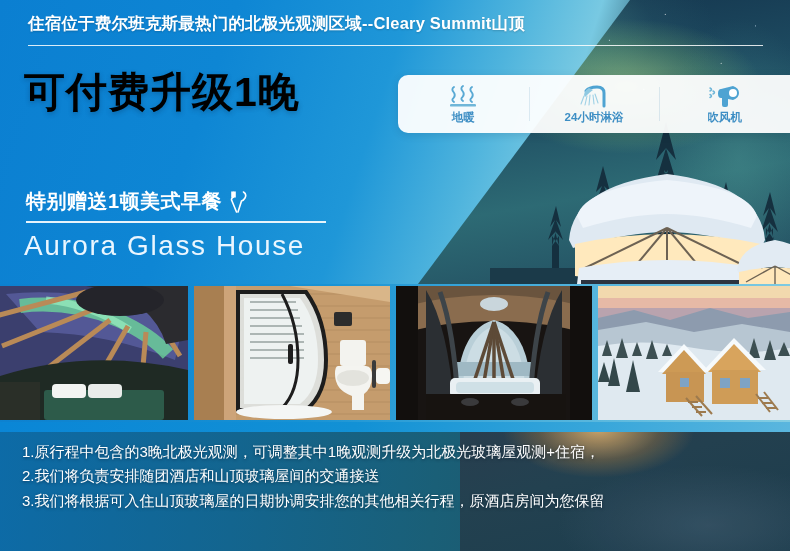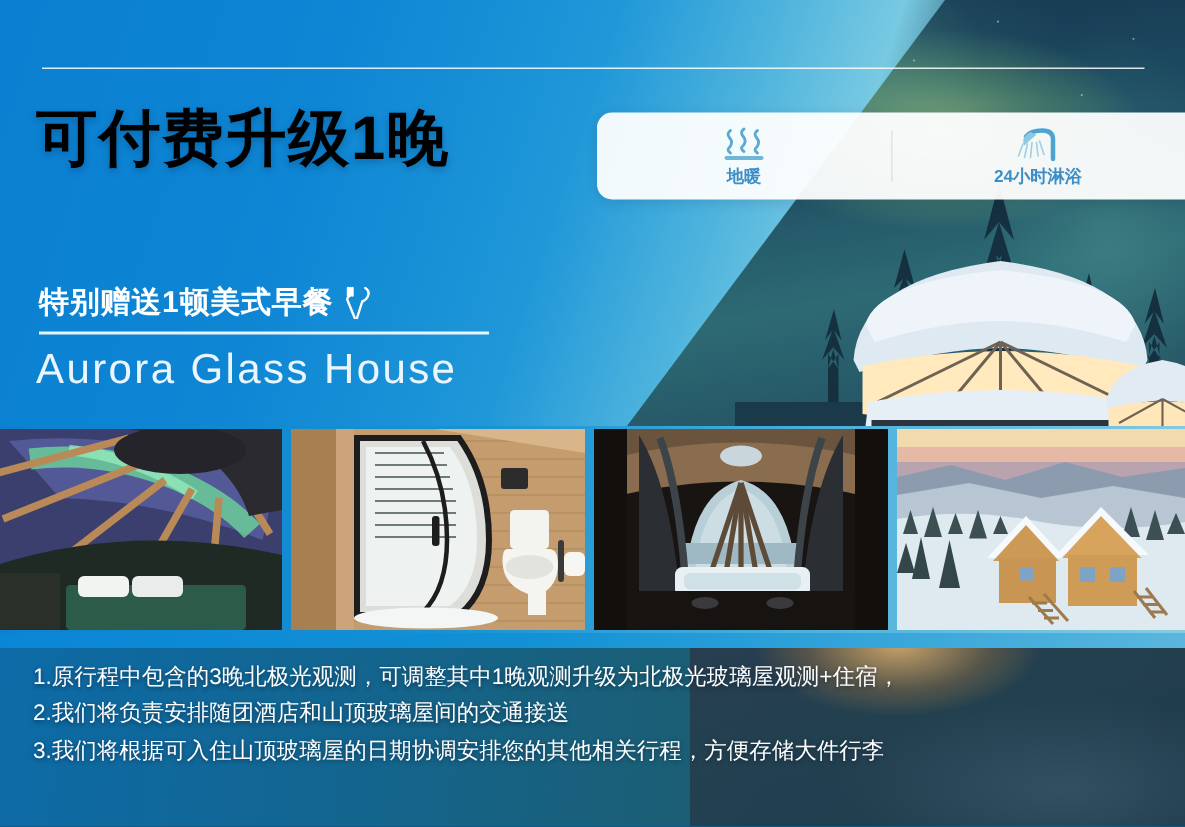--- a/index.html
+++ b/index.html
@@ -207,20 +207,21 @@
             <path d="M43 36 L43 56"></path>
             <path d="M43 36 L72 52"></path>
         </g>
         <rect x="9" y="54" width="68" height="8" fill="#2c3440"></rect>
       </svg>
     </div>
 
     <div class="hero-blue-solid"></div>
     <div class="hero-blue"></div>
 
+    <div class="kicker">住宿位于费尔班克斯最热门的北极光观测区域--Cleary Summit山顶</div>
     <div class="kicker-rule"></div>
 
     <div class="headline1">可付费升级1晚</div>
 
     <div class="subline">
       <span>特别赠送1顿美式早餐</span>
       <svg width="18" height="22" viewBox="0 0 18 22">
         <g stroke="#ffffff" stroke-width="1.6" fill="none" stroke-linecap="round">
           <path d="M3 1 L3 6 M6 1 L6 6 M4.5 1 L4.5 6"></path>
           <path d="M4.5 6 Q1.5 7.5 3 10 L7.5 21"></path>
@@ -258,20 +259,34 @@
                 <path d="M12 11 L11 21"></path>
               <path d="M15 11 L16 20"></path>
                 <path d="M17 10 L20 19"></path>
             </g>
           </svg>
         </span>
         <span class="lbl">24小时淋浴</span>
       </div>
 
 
+      <div class="amenity">
+        <span class="ic">
+          <svg width="32" height="24" viewBox="0 0 32 24">
+            <path d="M12 5 L24 2 Q30 4 30 9 Q30 14 24 16 L19 15 L19 21 Q19 23 17 23 L15 23 Q13 23 13 21 L13 14 L12 14 Q9 14 9 9.5 Q9 5 12 5 Z" fill="#4ea3d2"></path>
+            <circle cx="24" cy="9" r="4" fill="#ffffff"></circle>
+            <g stroke="#6fb6d8" stroke-width="1.5" fill="none" stroke-linecap="round">
+              <path d="M1 4 Q4 5.5 1 7"></path>
+                <path d="M4 7 Q7 8.5 4 10"></path>
+                <path d="M1 10.5 Q4 12 1 13.5"></path>
+            </g>
+          </svg>
+        </span>
+        <span class="lbl">吹风机</span>
+      </div>
 
     </div>
   </div>
 
   <div class="gallery">
 
     <div class="shot shot-1">
       <svg width="188" height="134" viewBox="0 0 188 134" preserveAspectRatio="none">
         <rect width="188" height="134" fill="#1d2420"></rect>
         <path d="M0 0 L188 0 L188 86 Q94 62 0 96 Z" fill="#3b3f6e"></path>
@@ -433,18 +448,18 @@
     <div class="notes-accent"></div>
 
     <div class="notes">
       <div class="note">
         <span>1.</span><span>原行程中包含的3晚北极光观测，可调整其中1晚观测升级为北极光玻璃屋观测+住宿，</span>
       </div>
       <div class="note">
         <span>2.</span><span>我们将负责安排随团酒店和山顶玻璃屋间的交通接送</span>
       </div>
       <div class="note">
-        <span>3.</span><span>我们将根据可入住山顶玻璃屋的日期协调安排您的其他相关行程，方便存储大件行李</span>
+        <span>3.</span><span>我们将根据可入住山顶玻璃屋的日期协调安排您的其他相关行程，原酒店房间为您保留</span>
       </div>
     </div>
   </div>
 
 </div>
 
 </body></html>

